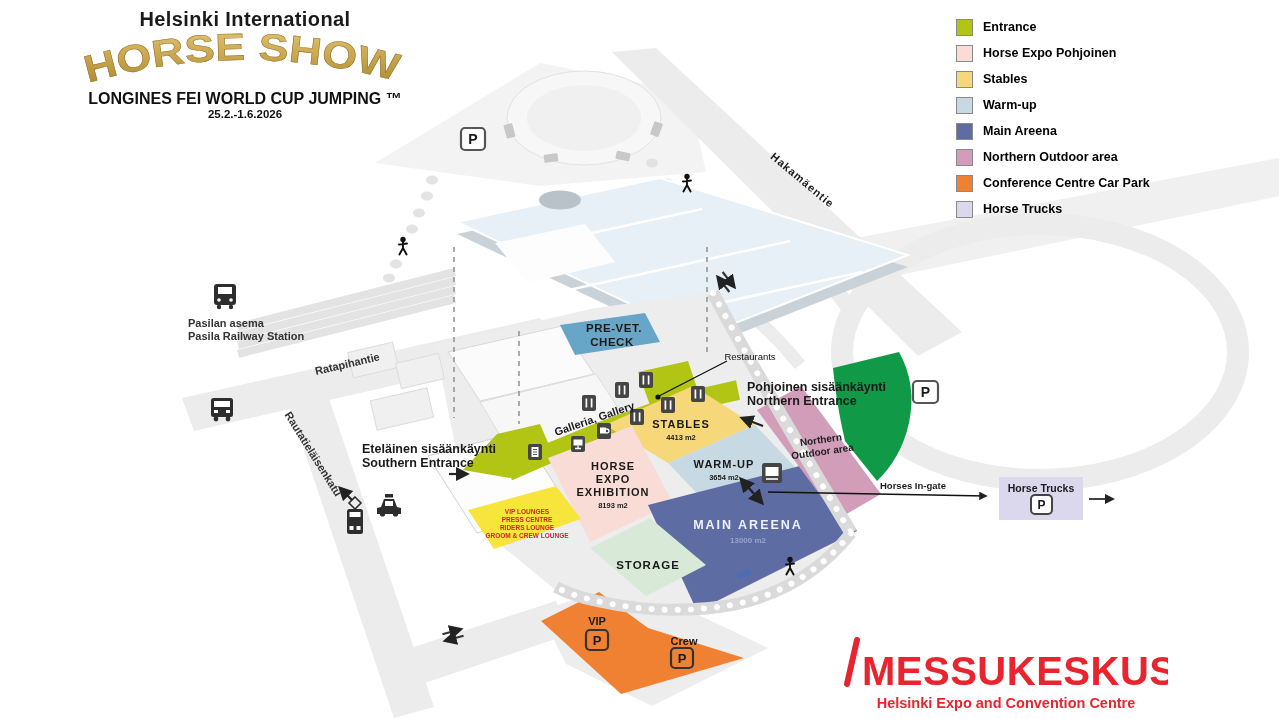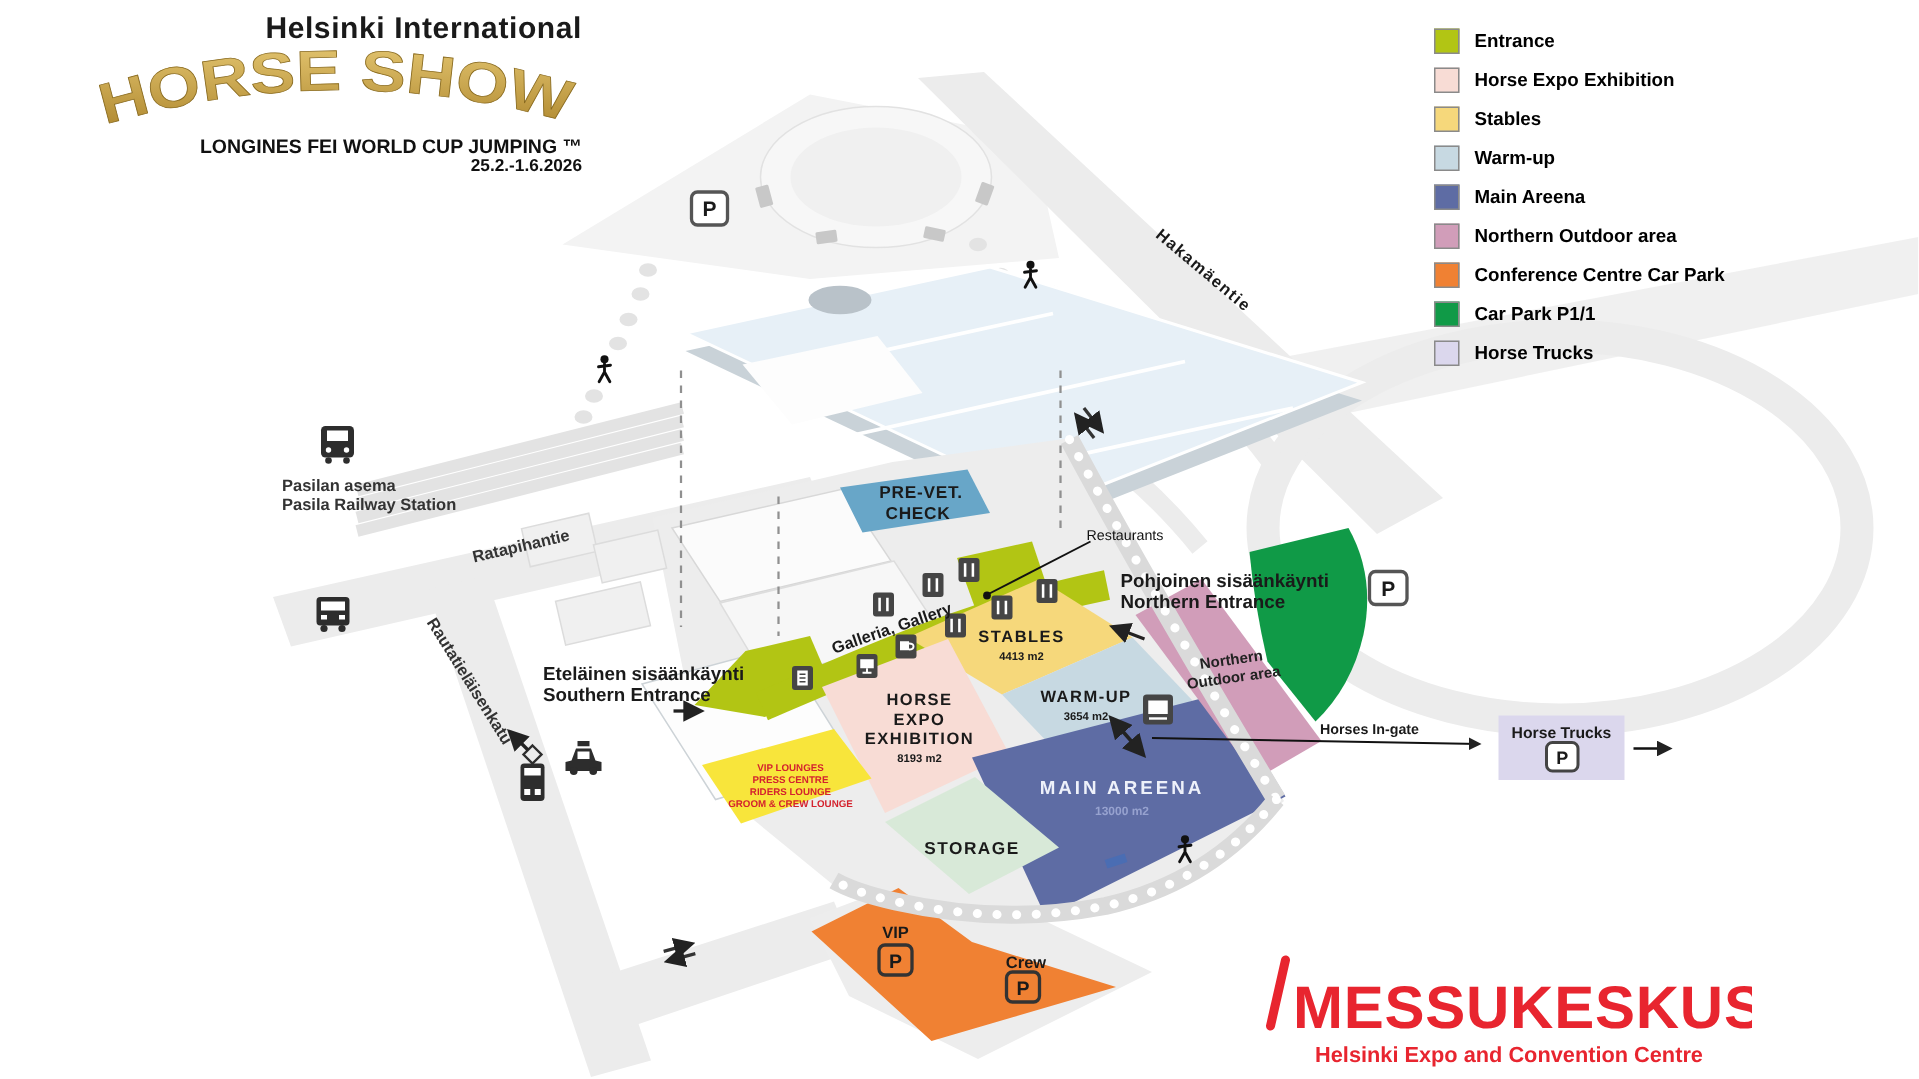--- a/index.html
+++ b/index.html
@@ -1,23 +1,23 @@
 <!DOCTYPE html>
 <html><head>
 <meta charset="utf-8">
 <title>HORSE SHOW</title>
 <style>
   html,body{margin:0;padding:0;background:#fff;}
   #stage{position:relative;width:1279px;height:719px;background:#ffffff;overflow:hidden;
          font-family:"Liberation Sans",sans-serif;}
   .abs{position:absolute;}
   
-  #event-logo{left:66px;top:8px;width:322px;text-align:right;}
+  #event-logo{left:84px;top:8px;width:322px;text-align:center;}
   .ev-line1{font-size:20px;font-weight:bold;color:#1a1a1a;letter-spacing:.4px;}
-  .ev-line3{font-size:13px;font-weight:bold;color:#111;margin-top:1px;}
+  .ev-line3{font-size:16px;font-weight:bold;color:#111;margin-top:1px;}
   .ev-line4{font-size:11.5px;font-weight:bold;color:#111;}
   
   #legend{left:956px;top:14px;width:280px;}
   .lg-row{display:flex;align-items:center;height:26px;}
   .lg-swatch{width:15px;height:15px;border:1px solid #8a8a8a;margin-right:10px;flex:0 0 auto;}
   .lg-label{font-size:12.5px;font-weight:600;color:#000;white-space:nowrap;}
   
   text{font-family:"Liberation Sans",sans-serif;}
   .mt{font-weight:bold;fill:#1a1a1a;}
   .gray{fill:#333;}
@@ -288,45 +288,41 @@
     <div class="ev-line4">25.2.-1.6.2026</div>
   </div>
 
   <div class="abs" id="legend">
       <div class="lg-row">
         <span class="lg-swatch" style="background: rgb(178, 197, 20);"></span>
         <span class="lg-label">Entrance</span>
       </div>
       <div class="lg-row">
         <span class="lg-swatch" style="background: rgb(248, 220, 213);"></span>
-        <span class="lg-label">Horse Expo Exhibition</span>
+        <span class="lg-label">Horse Expo Pohjoinen</span>
       </div>
       <div class="lg-row">
         <span class="lg-swatch" style="background: rgb(246, 216, 123);"></span>
         <span class="lg-label">Stables</span>
       </div>
       <div class="lg-row">
         <span class="lg-swatch" style="background: rgb(199, 217, 226);"></span>
         <span class="lg-label">Warm-up</span>
       </div>
       <div class="lg-row">
         <span class="lg-swatch" style="background: rgb(94, 108, 164);"></span>
         <span class="lg-label">Main Areena</span>
       </div>
       <div class="lg-row">
         <span class="lg-swatch" style="background: rgb(209, 157, 185);"></span>
         <span class="lg-label">Northern Outdoor area</span>
       </div>
       <div class="lg-row">
         <span class="lg-swatch" style="background: rgb(240, 129, 51);"></span>
         <span class="lg-label">Conference Centre Car Park</span>
-      </div>
-      <div class="lg-row">
-        <span class="lg-swatch" style="background: rgb(16, 154, 71);"></span>
-        <span class="lg-label">Car Park P1/1</span>
       </div>
       <div class="lg-row">
         <span class="lg-swatch" style="background: rgb(219, 215, 237);"></span>
         <span class="lg-label">Horse Trucks</span>
       </div>
     </div>
 
   <svg class="abs" style="left:838px;top:632px" width="330" height="84" viewBox="0 0 330 84">
     <line x1="19" y1="8" x2="9" y2="52" stroke="#e8252f" stroke-width="6" stroke-linecap="round"></line>
     <text x="24" y="53" font-size="40" font-weight="bold" letter-spacing="0.5" fill="#e8252f">MESSUKESKUS</text>

